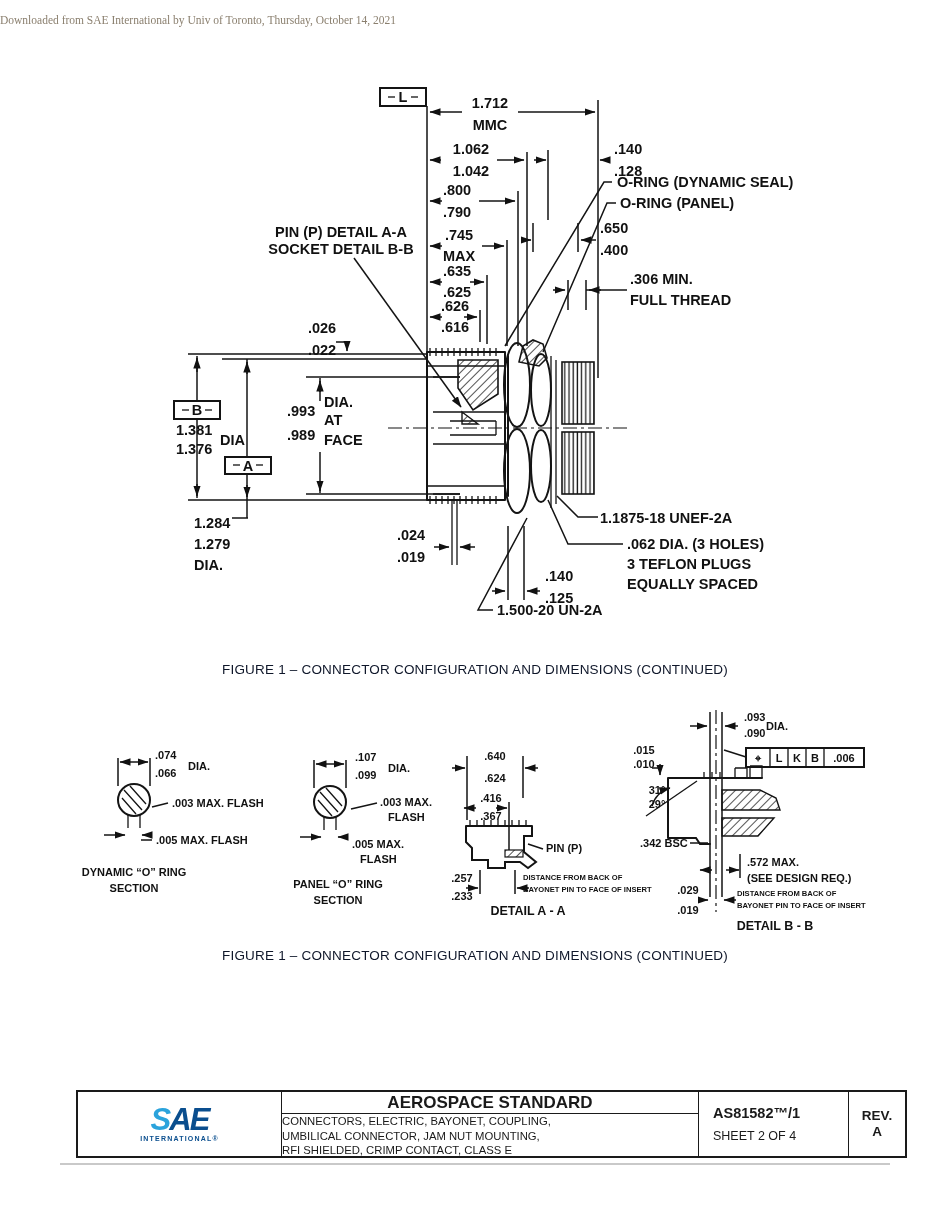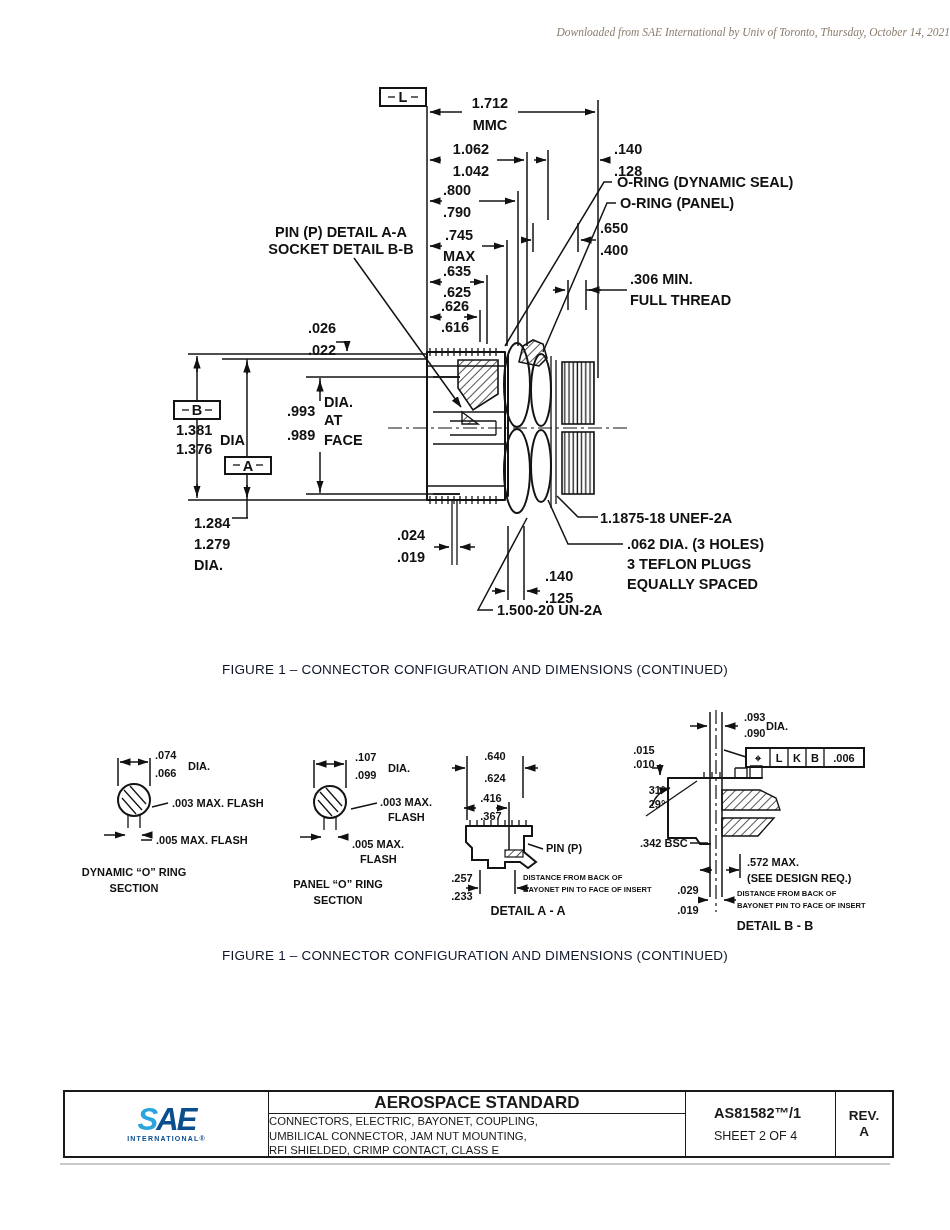--- a/index.html
+++ b/index.html
@@ -1,48 +1,48 @@
 <!DOCTYPE html>
 <html><head>
 <meta charset="utf-8">
 <style>
   html,body{margin:0;padding:0;background:#ffffff;}
   .page{position:relative;width:950px;height:1230px;background:#fff;overflow:hidden;
         font-family:"Liberation Sans", sans-serif;color:#1a1a1a;}
-  .watermark{position:absolute;top:26px;left:0;width:100%;text-align:right;
-             font-family:"Liberation Serif", serif;font-size:11.5px;color:#8a7f6e;font-style:italic;}
+  .watermark{position:absolute;top:14px;left:0;width:100%;text-align:left;
+             font-family:"Liberation Serif", serif;font-size:11.5px;color:#8a7f6e;}
   .figsvg{position:absolute;left:0;}
   .caption{position:absolute;left:0;width:100%;text-align:center;
            font-size:13.5px;color:#0f172a;letter-spacing:.2px;}
   
   .ln{stroke:#141414;stroke-width:2;fill:none;stroke-linecap:round;}
   .lnthin{stroke:#141414;stroke-width:1.3;fill:none;}
   .dim{stroke:#141414;stroke-width:1.5;fill:none;}
   .cl{stroke:#141414;stroke-width:1.2;fill:none;stroke-dasharray:14 4 3 4;}
   .t{font:700 14.5px "Liberation Sans", sans-serif;fill:#111;}
   .tm{font:700 14.5px "Liberation Sans", sans-serif;fill:#111;text-anchor:middle;}
   .t2{font:700 11px "Liberation Sans", sans-serif;fill:#111;}
   .t2m{font:700 11px "Liberation Sans", sans-serif;fill:#111;text-anchor:middle;}
   .tsm{font:700 7.6px "Liberation Sans", sans-serif;fill:#111;}
   .tcap{font:700 12.5px "Liberation Sans", sans-serif;fill:#111;text-anchor:middle;}
   .datumbox{fill:#fff;stroke:#141414;stroke-width:2;}
   
-  .titleblock{position:absolute;left:63px;top:1090px;width:827px;height:64px;
+  .titleblock{position:absolute;left:76px;top:1090px;width:827px;height:64px;
               border:2px solid #1a1a1a;display:flex;}
   .tb-cell{box-sizing:border-box;height:100%;}
   .tb-logo{width:203px;display:flex;flex-direction:column;align-items:center;justify-content:center;}
   .sae-word{font-size:31px;font-weight:bold;font-style:italic;letter-spacing:-2px;line-height:0.9;
             font-family:"Liberation Sans", sans-serif;}
   .sae-sub{font-size:7px;font-weight:bold;letter-spacing:1.2px;margin-top:1px;}
   .tb-title{width:417px;border-left:1.5px solid #1a1a1a;display:flex;flex-direction:column;}
   .tb-title-main{font-size:17px;font-weight:bold;text-align:center;padding-top:1px;
                  border-bottom:1.5px solid #1a1a1a;line-height:20px;}
   .tb-title-sub{font-size:11.3px;text-align:left;line-height:13.5px;padding-top:1px;}
   .tb-num{width:150px;border-left:1.5px solid #1a1a1a;display:flex;flex-direction:column;
-          justify-content:center;padding-left:28px;}
+          justify-content:center;padding-left:14px;}
   .tb-docnum{font-size:14.5px;font-weight:bold;}
   .tb-sheet{font-size:12.5px;margin-top:8px;}
   .tb-rev{flex:1;border-left:1.5px solid #1a1a1a;display:flex;flex-direction:column;
           align-items:center;justify-content:center;font-size:13.5px;font-weight:bold;line-height:16px;}
   .endrule{position:absolute;left:60px;top:1163px;width:830px;height:2px;background:#c9c9c9;}
 </style>
 </head>
 <body>
 
 <div class="page">

